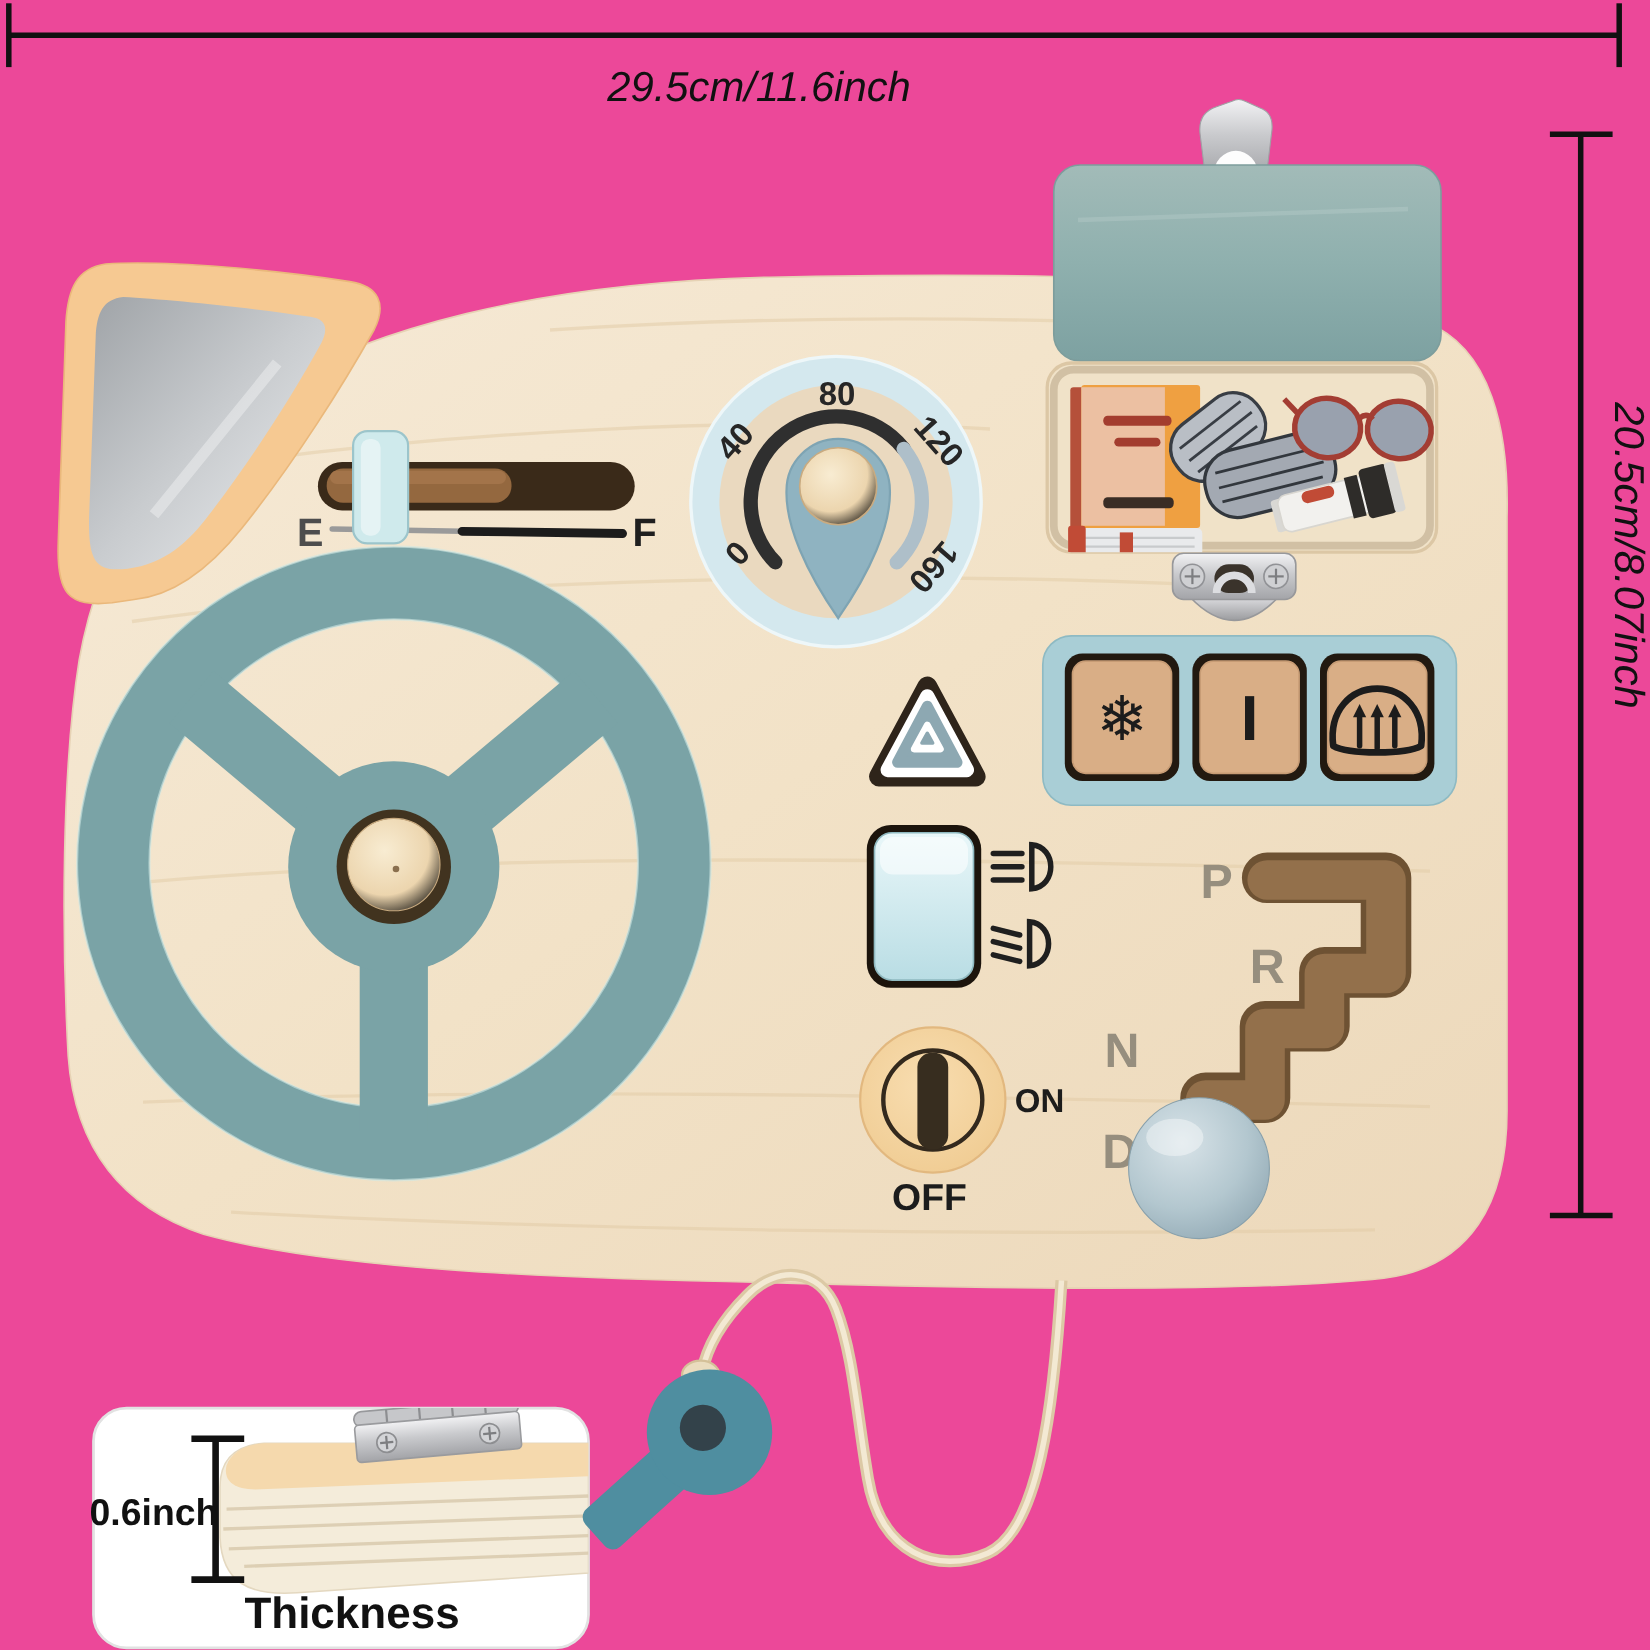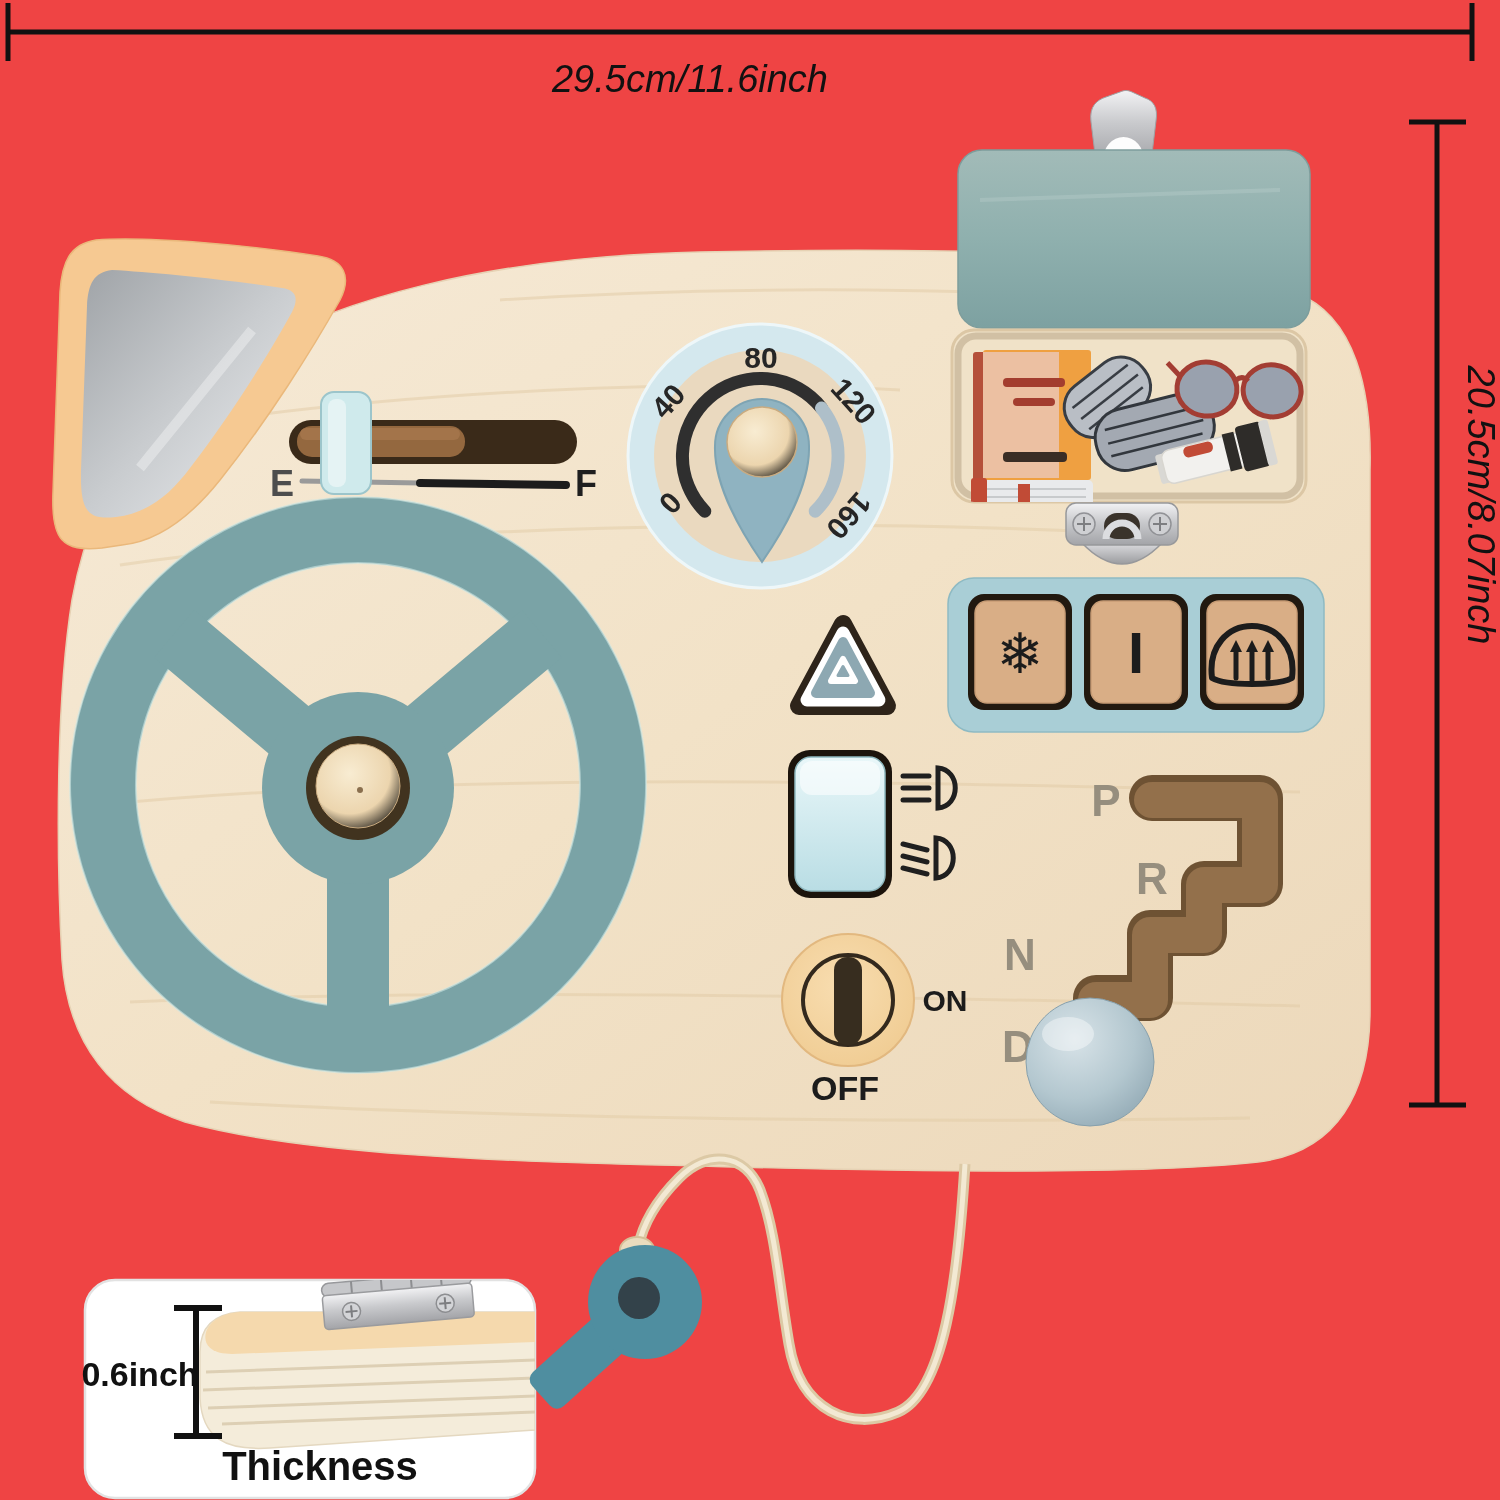--- a/index.html
+++ b/index.html
@@ -1,16 +1,16 @@
 <!DOCTYPE html>
 <html><head>
 <meta charset="utf-8">
 <style>
   html,body{margin:0;padding:0;background:#ffffff;}
-  .stage{width:1500px;height:1500px;position:relative;background:#ef4444;overflow:hidden;}
+  .stage{width:1500px;height:1500px;position:relative;background:#ec4899;overflow:hidden;}
   svg{display:block;}
   text{font-family:"Liberation Sans","DejaVu Sans",sans-serif;}
   .dim-text{font-style:italic;font-size:38px;fill:#111;font-weight:500;}
   .gauge-tick{font-size:30px;font-weight:bold;fill:#262626;}
   .ef-label{font-size:36px;font-weight:bold;}
   .onoff{font-weight:bold;fill:#1c1c1c;}
   .gear-label{font-size:44px;font-weight:bold;fill:#968e7e;}
   .thick-val{font-size:34px;font-weight:800;fill:#111;}
   .thick-cap{font-size:40px;font-weight:800;fill:#111;}
   .snow{font-size:56px;fill:#1c1c1c;font-family:"DejaVu Sans",sans-serif;}

